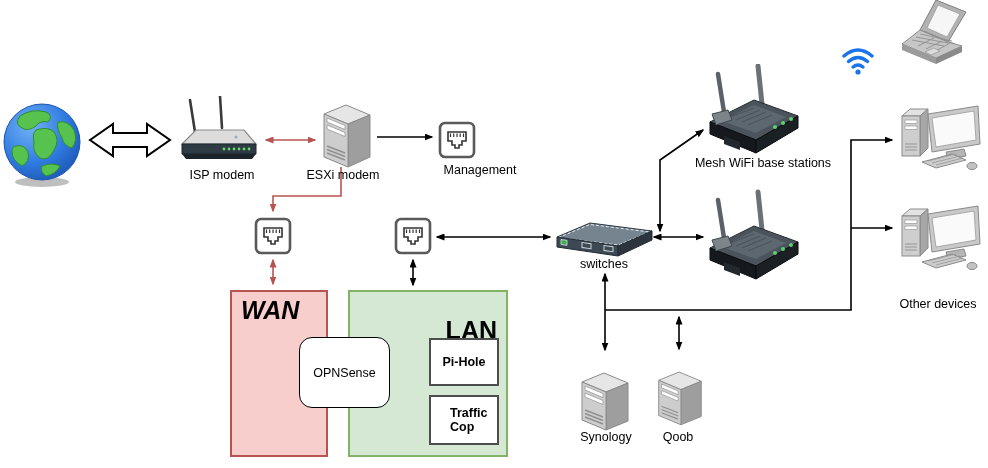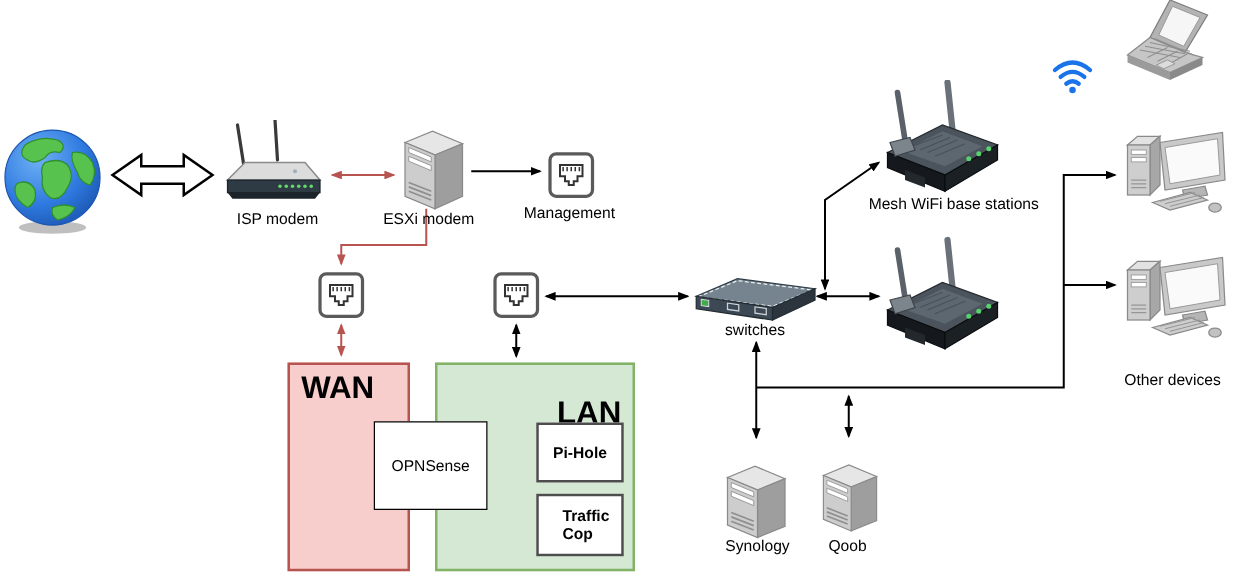--- a/index.html
+++ b/index.html
@@ -53,27 +53,27 @@
     <path class="link link-black" d="M605,274 V350" marker-start="url(#arrowB)" marker-end="url(#arrowB)"></path>
     <path class="link link-black" d="M679,317 V349" marker-start="url(#arrowB)" marker-end="url(#arrowB)"></path>
     <path class="link link-black" d="M605,310 H851 V140 H892" marker-end="url(#arrowB)"></path>
     <path class="link link-black" d="M851,228 H892" marker-end="url(#arrowB)"></path>
 
     <path class="link link-red" d="M266,140 H315" marker-start="url(#arrowR)" marker-end="url(#arrowR)"></path>
     <path class="link link-red" d="M341,167 V196 H273 V211" marker-end="url(#arrowR)"></path>
     <path class="link link-red" d="M273,260 V284" marker-start="url(#arrowR)" marker-end="url(#arrowR)"></path>
   </svg>
 
-  <div class="zone wan abs" style="left:230px;top:290px;width:98px;height:167px;">
+  <div class="zone wan abs" style="left:230px;top:290px;width:98px;height:167px;font-style:italic;">
     <div class="zone-title">WAN</div>
   </div>
   <div class="zone lan abs" style="left:348px;top:290px;width:160px;height:167px;">
     <div class="zone-title">LAN</div>
   </div>
-  <div class="inner-box opn" style="left:299px;top:337px;width:91px;height:71px;">
+  <div class="inner-box opn" style="left:299px;top:337px;width:91px;height:71px;border-radius:13px;">
     <span>OPNSense</span>
   </div>
   <div class="inner-box svc" style="left:429px;top:338px;width:70px;height:48px;">
     <span>Pi-Hole</span>
   </div>
   <div class="inner-box svc" style="left:429px;top:395px;width:70px;height:50px;padding-left:19px;">
     <span>Traffic Cop</span>
   </div>
 
   <div class="abs" style="left:2px;top:100px;">
@@ -139,21 +139,21 @@
       <path d="M10,11 H28 V20 H24 V24 H21 V27 H17 V24 H14 V20 H10 Z" fill="none" stroke="#333" stroke-width="1.6"></path>
       <g stroke="#333" stroke-width="1.2">
         <line x1="12.5" y1="12.5" x2="12.5" y2="16"></line>
           <line x1="15.7" y1="12.5" x2="15.7" y2="16"></line>
         <line x1="19" y1="12.5" x2="19" y2="16"></line>
           <line x1="22.2" y1="12.5" x2="22.2" y2="16"></line>
         <line x1="25.5" y1="12.5" x2="25.5" y2="16"></line>
       </g>
     </svg>
   </div>
-  <div class="node-label" style="left:392px;top:163px;width:100px;text-align:right;">Management</div>
+  <div class="node-label" style="left:430px;top:163px;width:100px;">Management</div>
 
   <div class="abs" style="left:254px;top:217px;">
     <svg width="38" height="38" viewBox="0 0 38 38">
       <rect x="2" y="2" width="34" height="34" rx="5" fill="#fff" stroke="#5a5a5a" stroke-width="2.6"></rect>
       <path d="M10,11 H28 V20 H24 V24 H21 V27 H17 V24 H14 V20 H10 Z" fill="none" stroke="#333" stroke-width="1.6"></path>
       <g stroke="#333" stroke-width="1.2">
         <line x1="12.5" y1="12.5" x2="12.5" y2="16"></line>
           <line x1="15.7" y1="12.5" x2="15.7" y2="16"></line>
         <line x1="19" y1="12.5" x2="19" y2="16"></line>
           <line x1="22.2" y1="12.5" x2="22.2" y2="16"></line>

